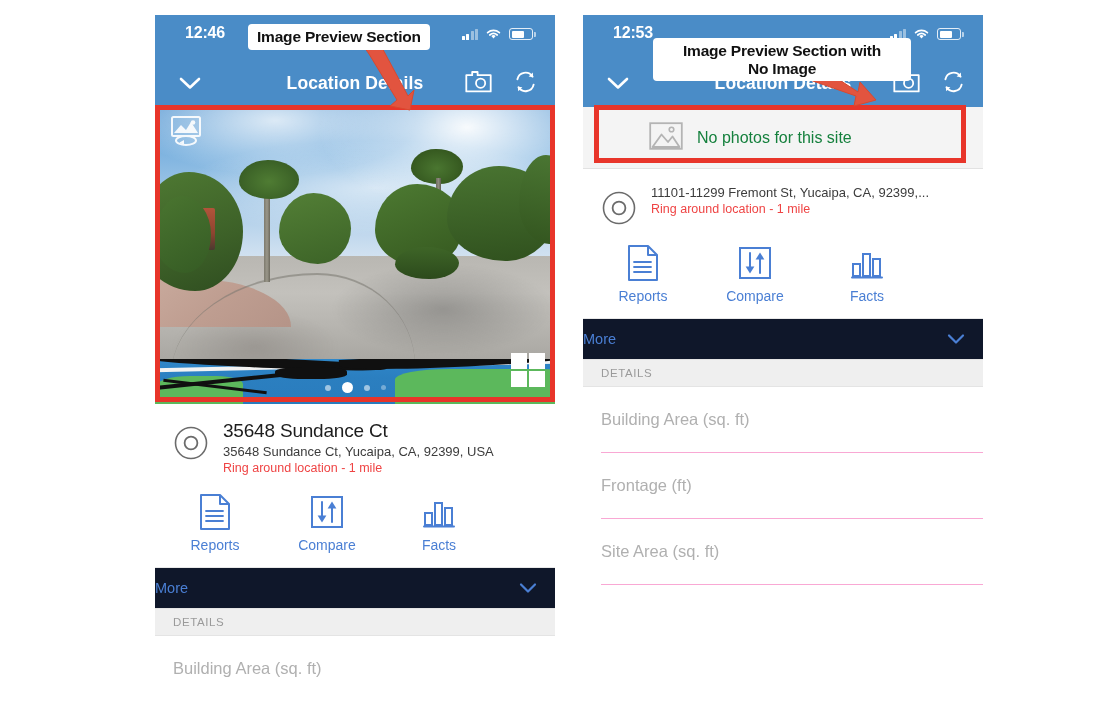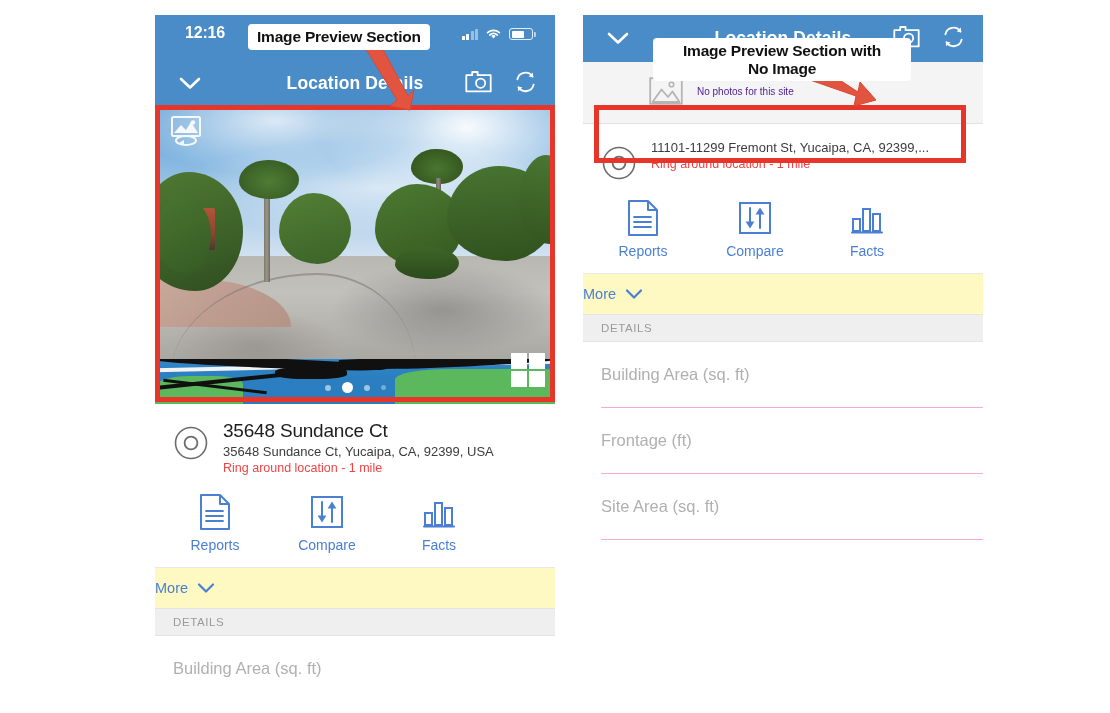--- a/index.html
+++ b/index.html
@@ -196,21 +196,21 @@
     height: 62px;
     background: #f4f4f4;
     border-bottom: 1px solid #e2e2e2;
     display: flex;
     align-items: center;
     padding-left: 66px;
     box-sizing: border-box;
   }
   .nophoto-icon { margin-right: 14px; flex: 0 0 auto; }
   .nophoto-lines { line-height: 1.45; }
-  .nophoto-l1 { font-size: 10px; color: #4c1d95; }
+  .nophoto-l1 { font-size: 16px; color: #15803d; }
   .nophoto-l2 { font-size: 13.5px; color: #8c8c8c; }
 
   
   .loc-card {
     position: relative;
     padding: 16px 0 0 0;
     background: #ffffff;
     border-bottom: 1px solid #e8e8e8;
   }
   .loc-head {
@@ -255,23 +255,23 @@
     margin-top: 4px;
     font-size: 14px;
     color: #4a7fd4;
   }
 
   
   .more-row {
     height: 40px;
     display: flex;
     align-items: center;
-    justify-content: flex-start;
+    justify-content: space-between;
     padding-right: 18px;
-    background: #fef9c3;
+    background: #0f172a;
   }
   .more-label { font-size: 14.5px; color: #4a7fd4; margin-right: 9px; }
 
   
   .details-hdr {
     height: 26px;
     background: #efefef;
     display: flex;
     align-items: center;
     padding-left: 18px;
@@ -318,21 +318,21 @@
   .anno-arrow { position: absolute; pointer-events: none; }
 </style>
 </head>
 <body>
 
 <div id="root">
 
   <div class="phone" id="phone-left">
 
     <div class="statusbar">
-      <div class="status-time">12:16</div>
+      <div class="status-time">12:46</div>
       <svg class="status-loc-arrow" width="13" height="13" viewBox="0 0 13 13">
         <path d="M12.5 0.6 L0.7 5.6 L5.4 6.9 L7.0 11.6 Z" fill="#ffffff"></path>
       </svg>
       <div class="status-right">
         <span class="sig-bars">
             <i></i>
             <i></i>
             <i></i>
             <i></i>
           </span>
@@ -479,20 +479,42 @@
         <path d="M2 2.5 L9 9.5 L16 2.5" stroke="#4a7fd4" stroke-width="2.2" fill="none" stroke-linecap="round" stroke-linejoin="round"></path>
       </svg>
     </div>
 
     <div class="details-hdr">DETAILS</div>
     <div class="detail-row">Building Area (sq. ft)</div>
   </div>
 
   <div class="phone" id="phone-right">
 
+    <div class="statusbar">
+      <div class="status-time">12:53</div>
+      <svg class="status-loc-arrow" width="13" height="13" viewBox="0 0 13 13">
+        <path d="M12.5 0.6 L0.7 5.6 L5.4 6.9 L7.0 11.6 Z" fill="#ffffff"></path>
+      </svg>
+      <div class="status-right">
+        <span class="sig-bars">
+            <i></i>
+            <i></i>
+            <i></i>
+            <i></i>
+          </span>
+        <svg width="17" height="13" viewBox="0 0 17 13">
+          <path d="M8.5 11.6 L6.3 8.9 A3.6 3.6 0 0 1 10.7 8.9 Z" fill="#fff"></path>
+          <path d="M2.6 5.6 A9 9 0 0 1 14.4 5.6" stroke="#fff" stroke-width="1.7" fill="none" stroke-linecap="round"></path>
+          <path d="M4.8 8.0 A5.7 5.7 0 0 1 12.2 8.0" stroke="#fff" stroke-width="1.7" fill="none" stroke-linecap="round"></path>
+        </svg>
+        <span class="batt">
+            <i></i>
+          </span>
+      </div>
+    </div>
 
     <div class="navbar">
       <svg class="nav-chevron" viewBox="0 0 26 22">
         <path d="M4 7 L13 15.5 L22 7" stroke="#ffffff" stroke-width="2.6" fill="none" stroke-linecap="round" stroke-linejoin="round"></path>
       </svg>
       <div class="nav-title">Location Details</div>
       <div class="nav-icons">
         <svg width="27" height="23" viewBox="0 0 27 23">
           <path d="M1.3 5.2 H7.2 L7.2 2.0 H12.6 L12.6 5.2 H25.7 V21.4 H1.3 Z" stroke="#ffffff" stroke-width="1.8" fill="none" stroke-linejoin="round"></path>
           <circle cx="15.6" cy="13.2" r="4.6" stroke="#ffffff" stroke-width="1.8" fill="none"></circle>

